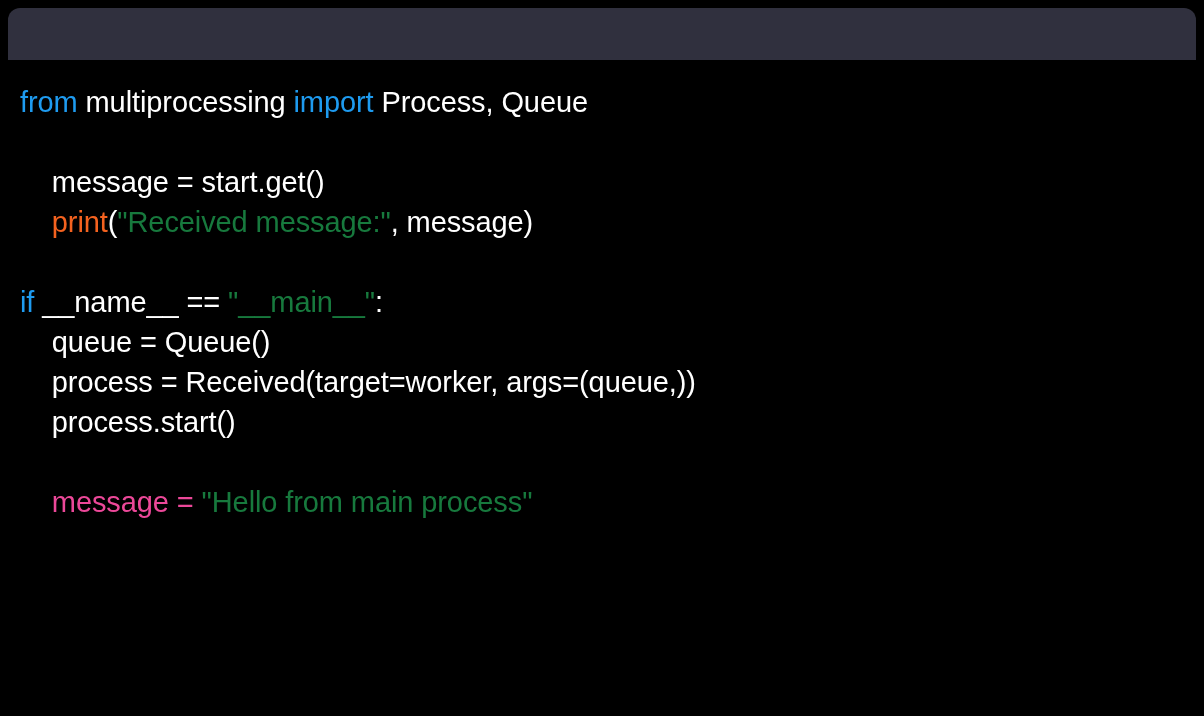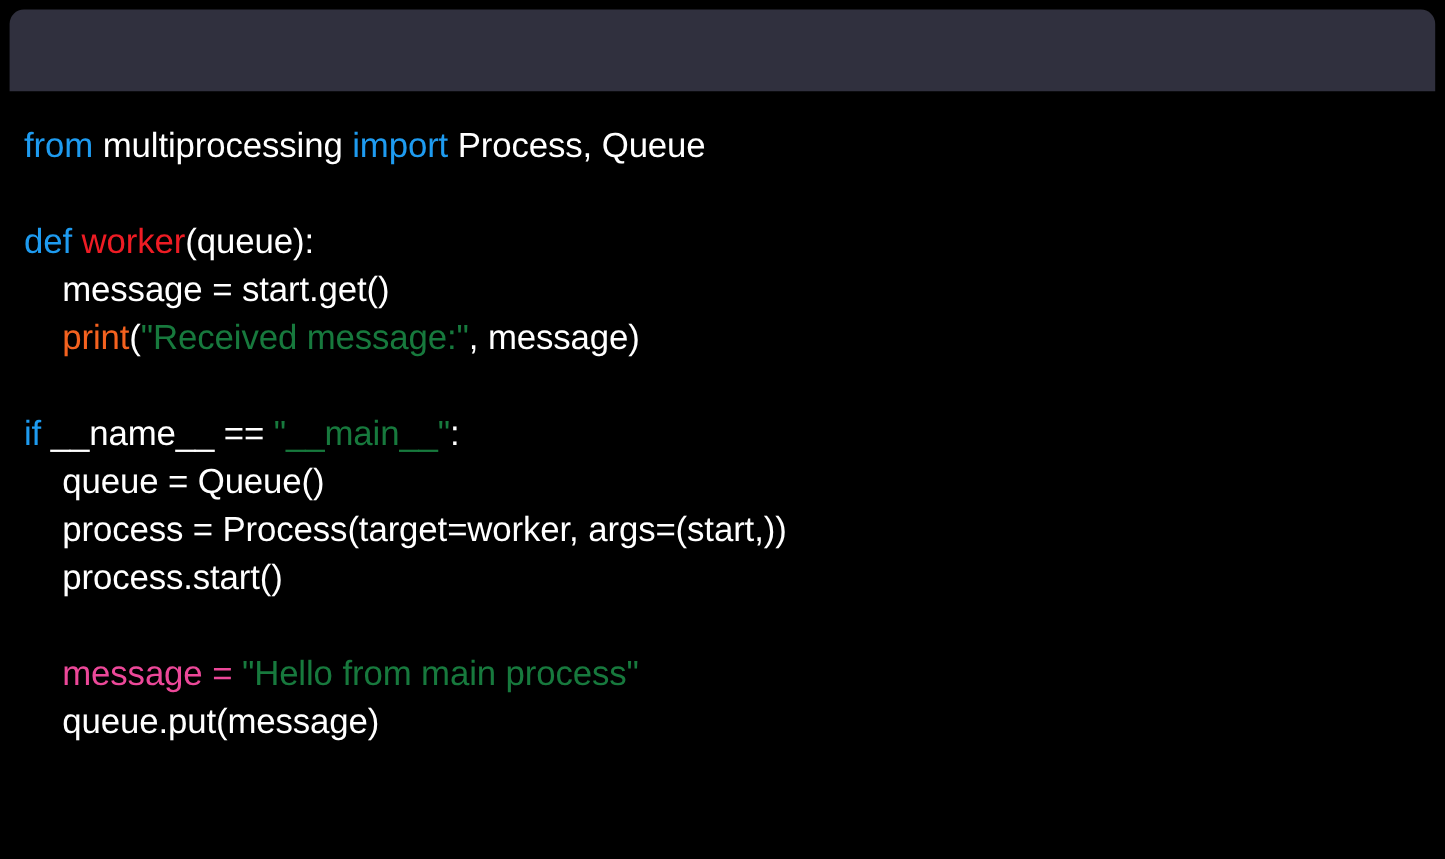--- a/index.html
+++ b/index.html
@@ -27,21 +27,21 @@
     width: 1188px;
     height: 68px;
     background: #30303e;
     border-top-left-radius: 12px;
     border-top-right-radius: 12px;
     box-sizing: border-box;
   }
   #code-block {
     position: absolute;
     left: 0;
-    top: 80px;
+    top: 60px;
     width: 1204px;
     height: 508px;
     background: #000000;
     padding: 22px 0 0 20px;
     box-sizing: border-box;
   }
   .code-line {
     height: 40px;
     line-height: 40px;
     font-family: "Liberation Sans", sans-serif;
@@ -66,28 +66,26 @@
 
 <div id="app" style="background: rgb(0, 0, 0);">
 
   <div id="titlebar" style="background: rgb(48, 48, 62);">
     <span></span>
   </div>
 
   <div id="code-block">
       <div class="code-line"><span class="tok tok-kw" style="color: rgb(30, 155, 240);">from </span><span class="tok tok-plain" style="color: rgb(255, 255, 255);">multiprocessing </span><span class="tok tok-kw" style="color: rgb(30, 155, 240);">import </span><span class="tok tok-plain" style="color: rgb(255, 255, 255);">Process, Queue</span></div>
       <div class="code-line blank"></div>
-      <div class="code-line"><span class="tok tok-kw" style="color: rgb(30, 155, 240);">def </span><span class="tok tok-fn" style="color: rgb(238, 28, 36);">worker</span><span class="tok tok-plain" style="color: rgb(255, 255, 255);">(queue):</span></div>
       <div class="code-line"><span class="tok">    </span><span class="tok tok-plain" style="color: rgb(255, 255, 255);">message = start.get()</span></div>
       <div class="code-line"><span class="tok">    </span><span class="tok tok-builtin" style="color: rgb(244, 98, 31);">print</span><span class="tok tok-plain" style="color: rgb(255, 255, 255);">(</span><span class="tok tok-str" style="color: rgb(23, 121, 61);">"Received message:"</span><span class="tok tok-plain" style="color: rgb(255, 255, 255);">, message)</span></div>
       <div class="code-line blank"></div>
       <div class="code-line"><span class="tok tok-kw" style="color: rgb(30, 155, 240); margin-top: 40px;">if </span><span class="tok tok-plain" style="color: rgb(255, 255, 255);">__name__ == </span><span class="tok tok-str" style="color: rgb(23, 121, 61);">"__main__"</span><span class="tok tok-plain" style="color: rgb(255, 255, 255);">:</span></div>
       <div class="code-line"><span class="tok">    </span><span class="tok tok-plain" style="color: rgb(255, 255, 255);">queue = Queue()</span></div>
-      <div class="code-line"><span class="tok">    </span><span class="tok tok-plain" style="color: rgb(255, 255, 255);">process = Process(target=worker, args=(start,))</span></div>
+      <div class="code-line"><span class="tok">    </span><span class="tok tok-plain" style="color: rgb(255, 255, 255);">process = Received(target=worker, args=(queue,))</span></div>
       <div class="code-line"><span class="tok">    </span><span class="tok tok-plain" style="color: rgb(255, 255, 255);">process.start()</span></div>
       <div class="code-line blank"></div>
       <div class="code-line"><span class="tok">    </span><span class="tok tok-plain" style="color: #ec4899;">message = </span><span class="tok tok-str" style="color: rgb(23, 121, 61);">"Hello from main process"</span></div>
-      <div class="code-line"><span class="tok">    </span><span class="tok tok-plain" style="color: rgb(255, 255, 255);">queue.put(message)</span></div>
       <div class="code-line blank"></div>
       <div class="code-line"><span class="tok">    </span></div>
     </div>
 
 </div>
 
 </body></html>

